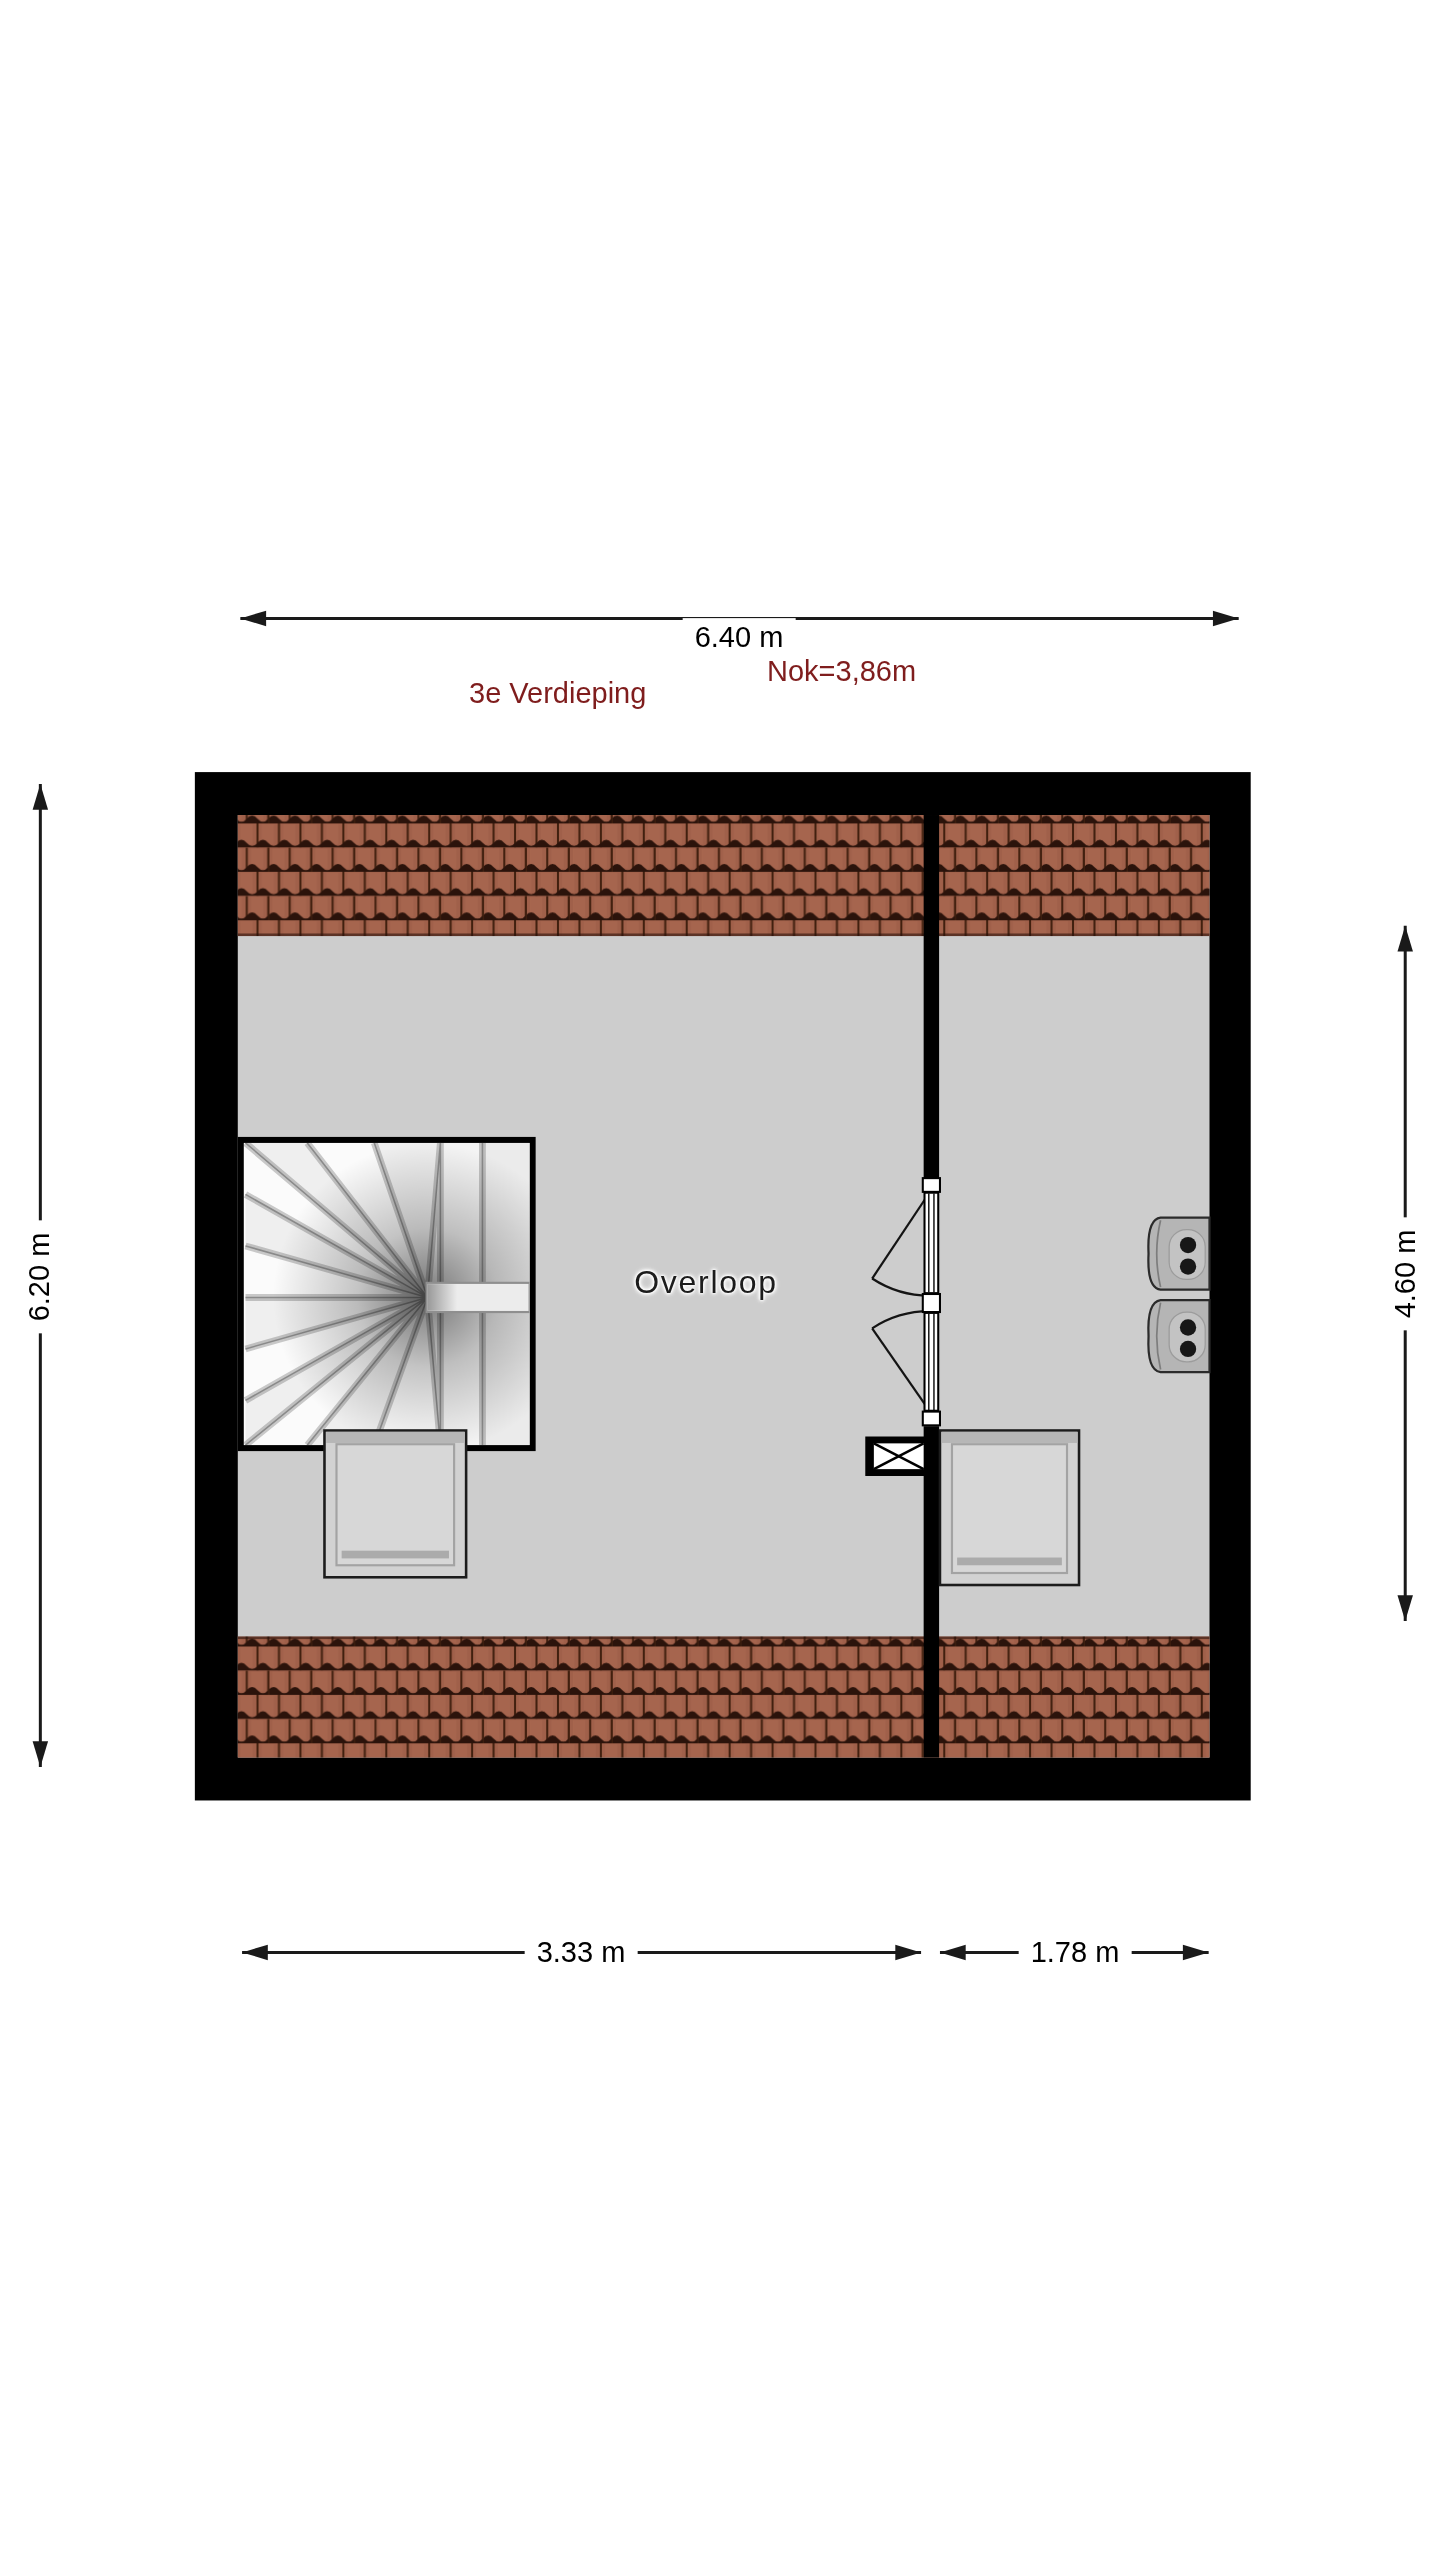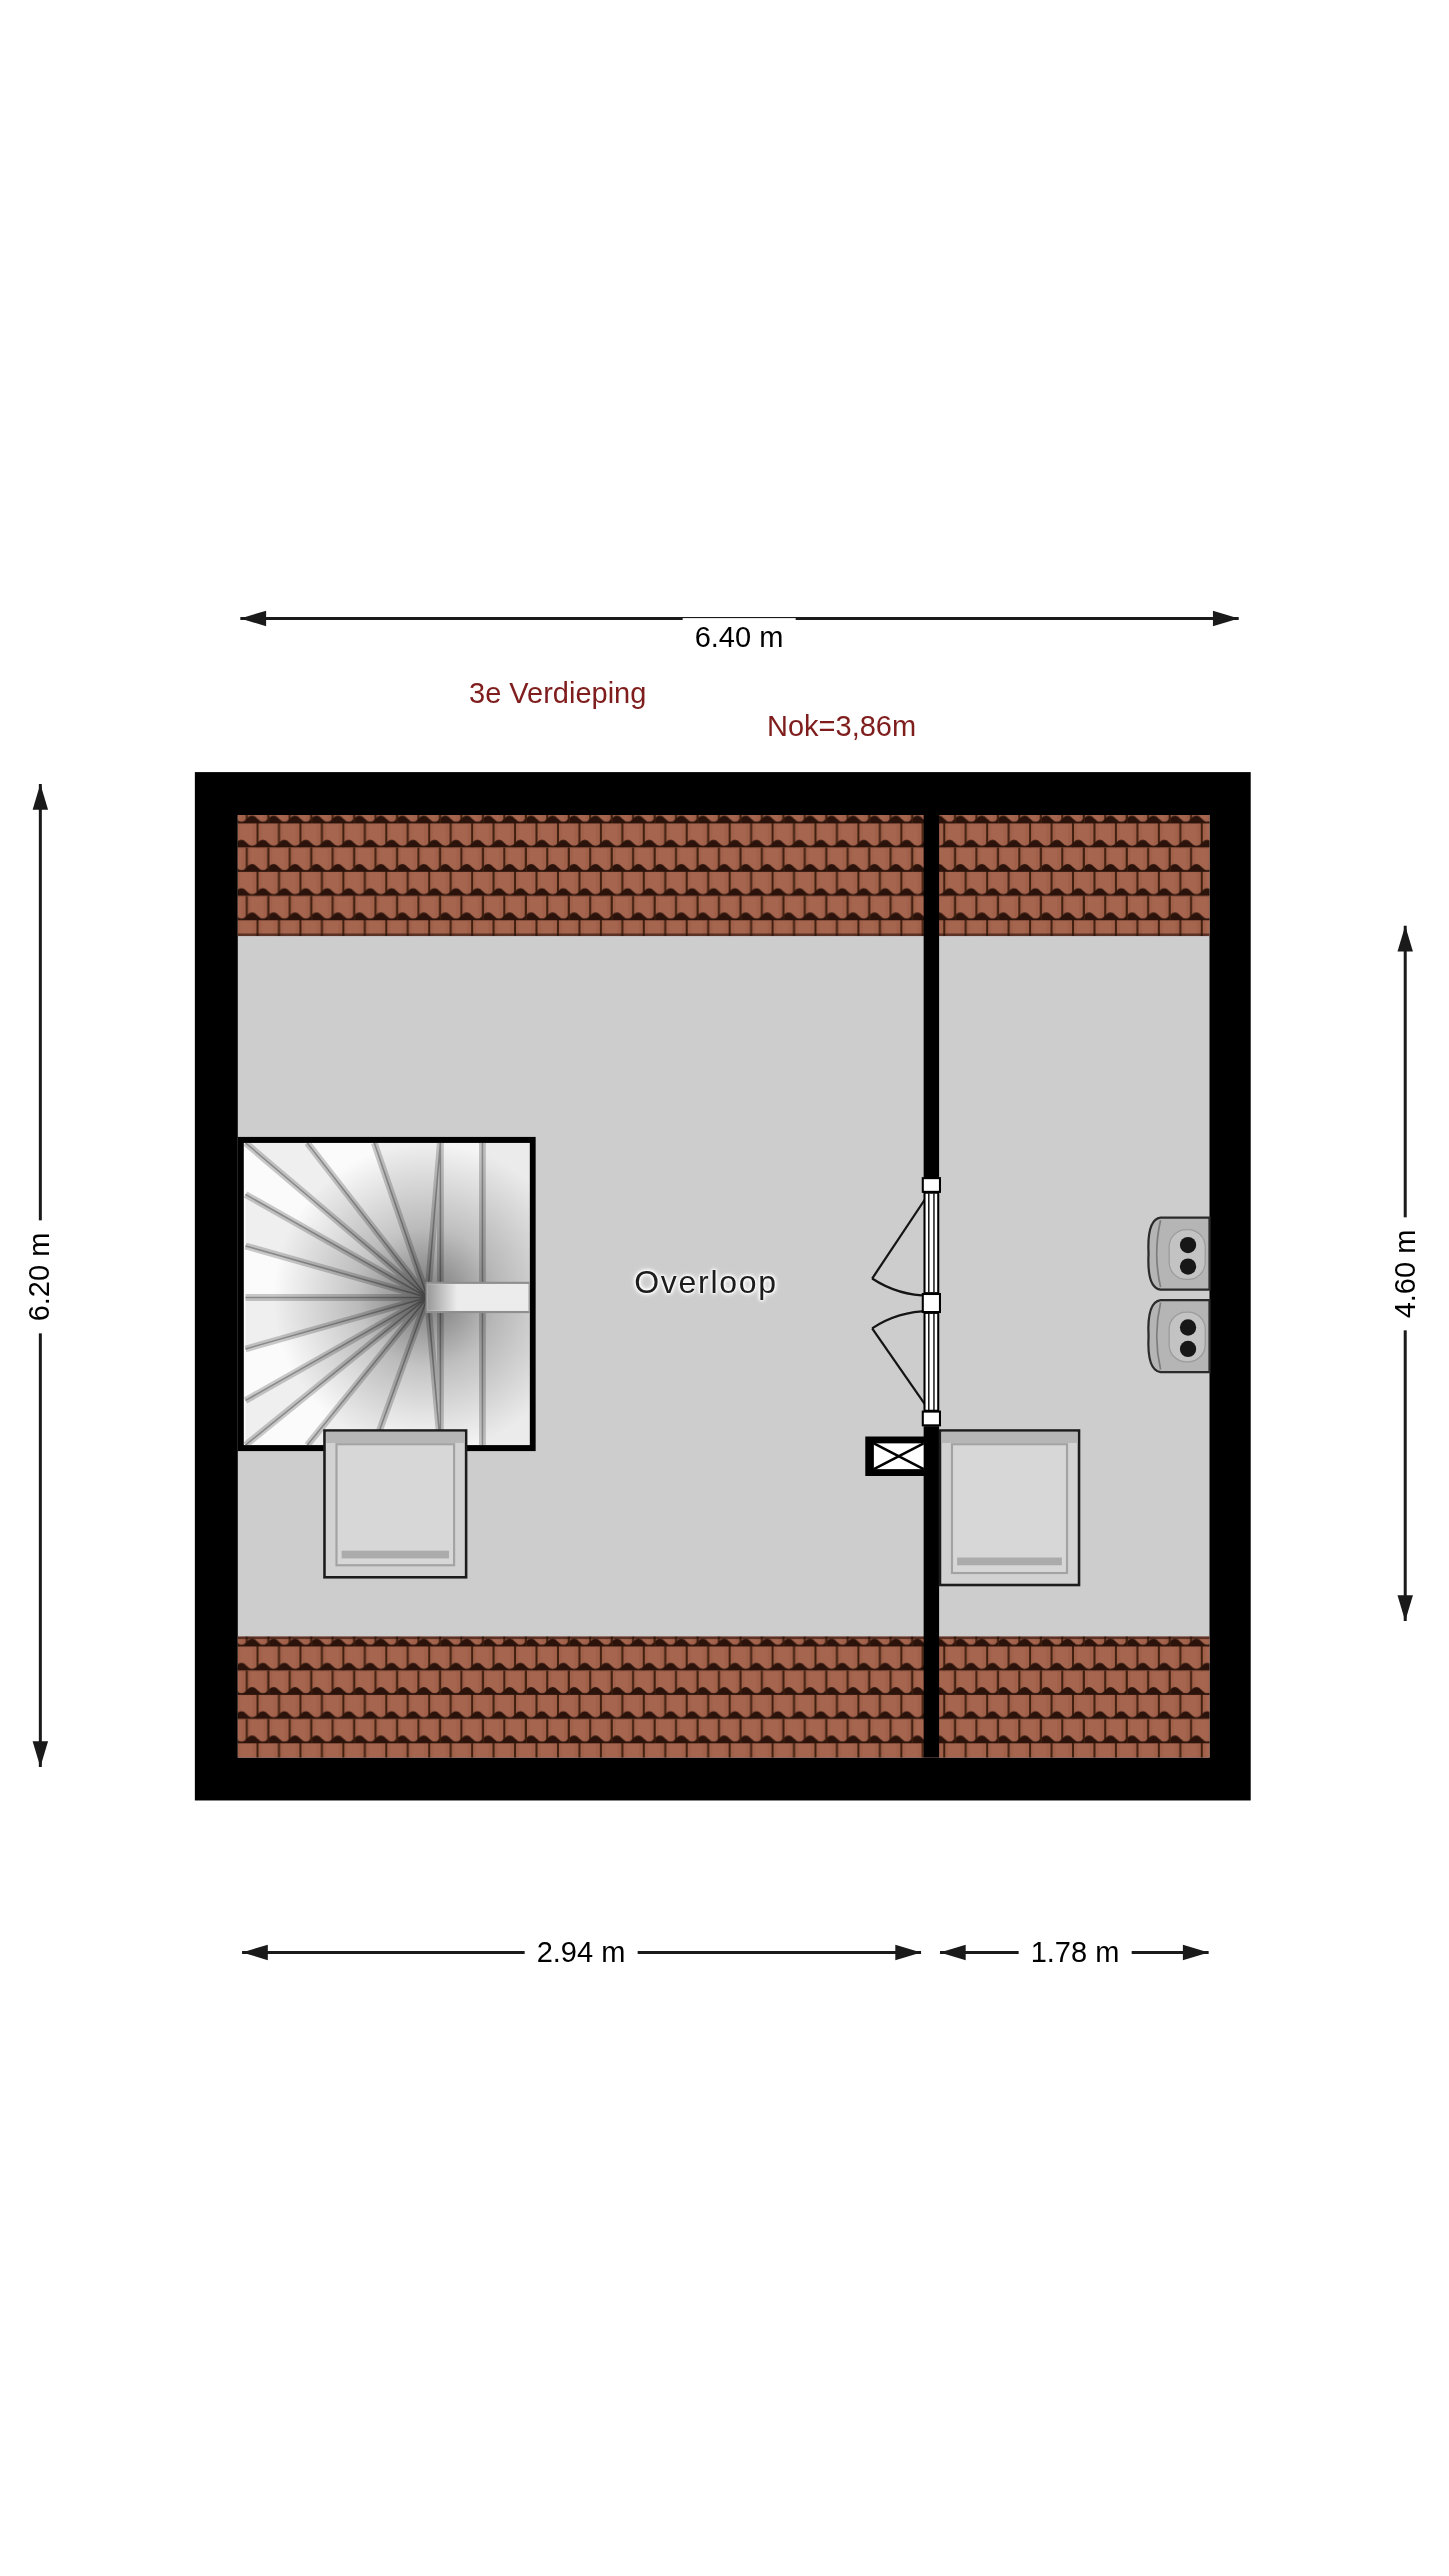--- a/index.html
+++ b/index.html
@@ -198,24 +198,24 @@
     <g>
       <path d="M1409,1514 L1352,1514 Q1336,1516 1338,1556 Q1336,1596 1352,1598 L1409,1598 Z" fill="#b5b5b5" stroke="#2b2b2b" stroke-width="2.6"></path>
       <path d="M1352,1517 Q1343,1556 1352,1595" fill="none" stroke="#7d7d7d" stroke-width="2"></path>
       <rect x="1362" y="1528" width="42" height="58" rx="20" fill="#c3c3c3" stroke="#9c9c9c" stroke-width="1.5"></rect>
       <circle cx="1384" cy="1546" r="9.5" fill="#171717"></circle>
       <circle cx="1384" cy="1571" r="9.5" fill="#171717"></circle>
     </g>
   </svg>
 
   <div class="lbl hdr" style="left:469px;top:677px;">3e Verdieping</div>
-  <div class="lbl hdr" style="left:767px;top:710px;">Nok=3,86m</div>
+  <div class="lbl hdr" style="left:767px;top:655px;">Nok=3,86m</div>
 
   <div class="room-lbl" style="left:706px;top:1282px;">Overloop</div>
 
   <div class="dim" style="left:739px;top:618px;margin-top:20px;">6.40 m</div>
   <div class="dim vert" style="left:40px;top:1277px;">6.20 m</div>
   <div class="dim vert" style="left:1406px;top:1274px;">4.60 m</div>
-  <div class="dim" style="left:581px;top:1953px;">2.94 m</div>
+  <div class="dim" style="left:581px;top:1953px;">3.33 m</div>
   <div class="dim" style="left:1075px;top:1953px;">1.78 m</div>
 
 </div>
 
 
 </body></html>

